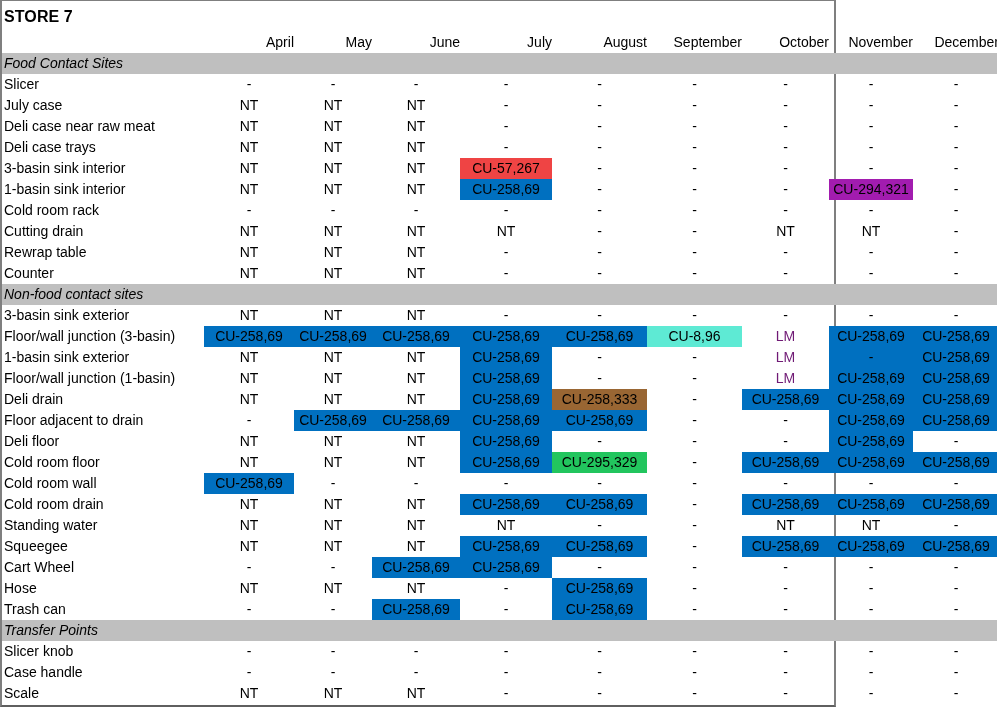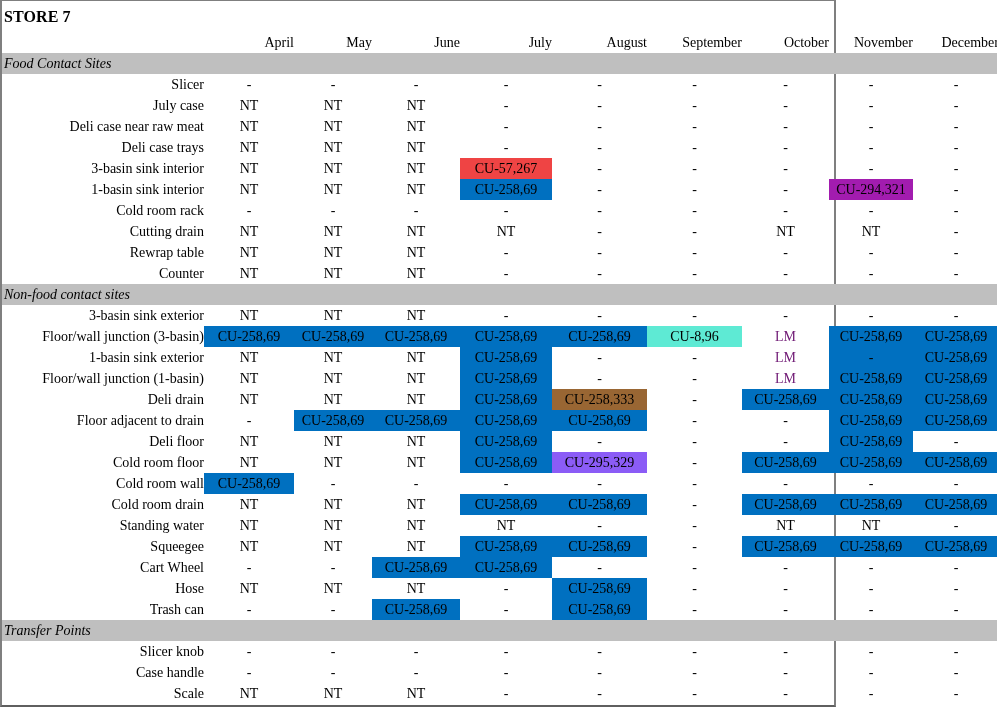--- a/index.html
+++ b/index.html
@@ -1,33 +1,33 @@
 <!DOCTYPE html>
 <html><head>
 <meta charset="utf-8">
 <style>
   html, body { margin: 0; padding: 0; background: #ffffff; }
   body { width: 997px; height: 718px; overflow: hidden; position: relative;
          font-family: "Liberation Sans", "DejaVu Sans", sans-serif; color: #000; }
   .sheet { position: absolute; left: 0; top: 0; width: 836px; height: 707px;
            border-left: 2px solid #7f7f7f; border-right: 2px solid #7f7f7f;
-           border-top: 1px solid #7f7f7f; border-bottom: 2px solid #5f5f5f; box-sizing: border-box; font-family: Liberation Serif, serif; }
+           border-top: 1px solid #7f7f7f; border-bottom: 2px solid #5f5f5f; box-sizing: border-box; }
   .title { position: absolute; left: 2px; top: 7px; font-size: 16px; font-weight: bold; letter-spacing: 0.1px; }
   table { position: absolute; left: 0; top: 31px; border-collapse: collapse; table-layout: fixed; width: 995px; }
   td, th { height: 21px; padding: 0; font-size: 14px; font-weight: normal; white-space: nowrap; overflow: hidden; }
   th { text-align: right; vertical-align: bottom; line-height: 21px; }
   td { text-align: center; line-height: 21px; }
-  td.label { text-align: right; padding-left: 16px; }
+  td.label { text-align: left; padding-left: 2px; }
   tr.section td { background: #bfbfbf; font-style: italic; text-align: left; padding-left: 2px; }
   .c-blue { background: #0070c0; }
   .c-lav { background: #ef4444; }
   .c-pink { background: #a21caf; }
   .c-green { background: #5eead4; }
   .c-brown { background: #996633; }
-  .c-yellow { background: #8b5cf6; margin-top: 21px; }
+  .c-yellow { background: #22c55e; margin-top: 21px; }
   .t-red { color: #701a75; }
   col.c0 { width: 202px; }
 </style>
 </head>
 <body>
 
 <div class="sheet">
   <div class="title">STORE 7</div>
   <table>
     <colgroup>

